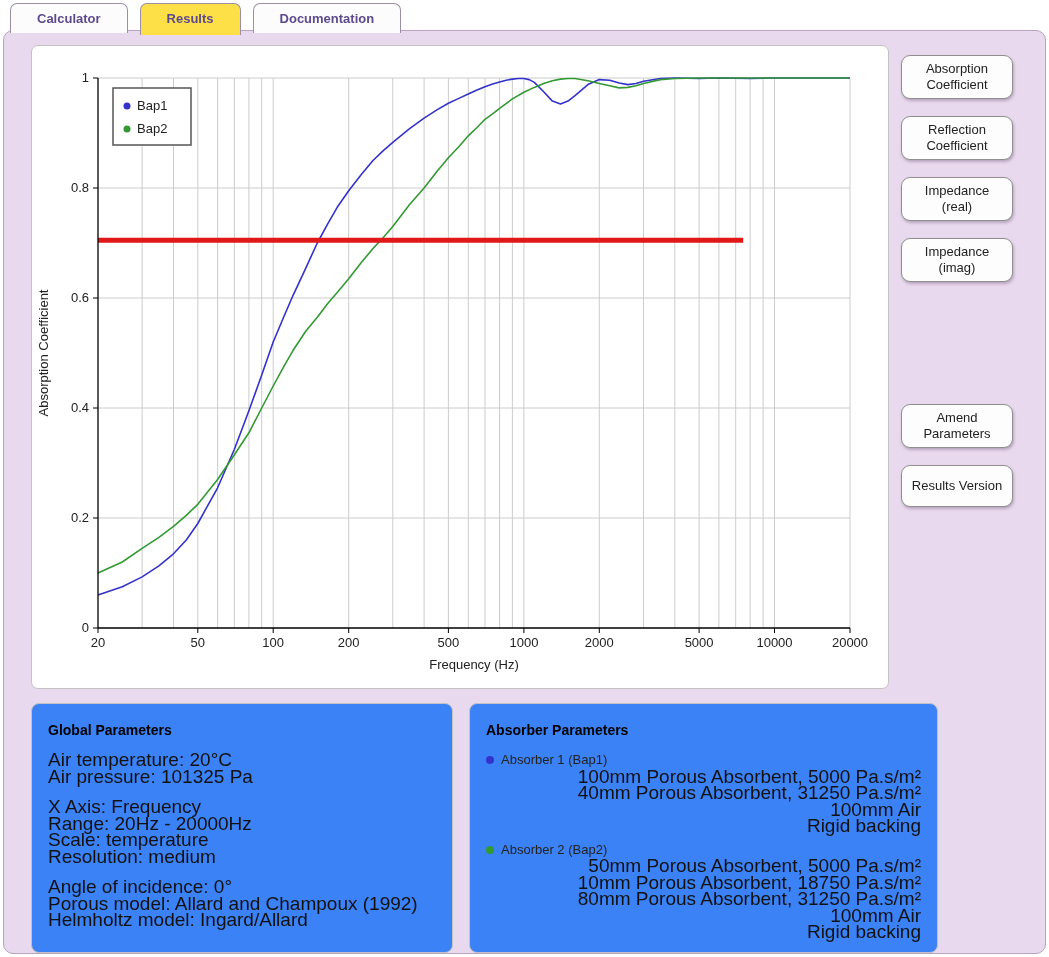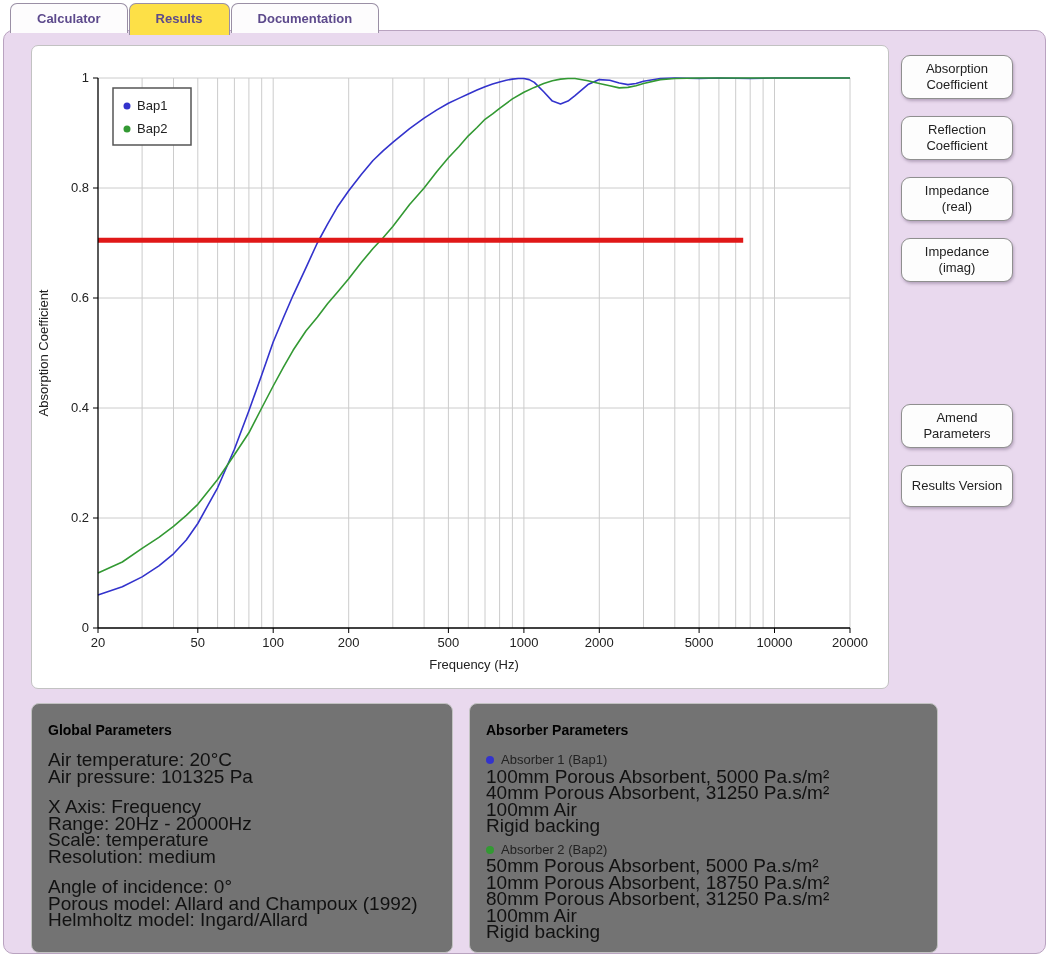--- a/index.html
+++ b/index.html
@@ -1,21 +1,21 @@
 <!DOCTYPE html>
 <html><head>
 <meta charset="utf-8">
 <style>
   * { margin:0; padding:0; box-sizing:border-box; }
   html,body { background:#ffffff; }
   body { font-family:"Liberation Sans", sans-serif; font-size:13px; color:#222; }
   .page { position:relative; width:1049px; height:957px; overflow:hidden; background:#fff; }
 
   
-  .tab-bar { position:absolute; top:3px; left:10px; display:flex; gap:1px; align-items:flex-start; z-index:5; }
+  .tab-bar { position:absolute; top:3px; left:10px; display:flex; gap:12px; align-items:flex-start; z-index:5; }
   .tab { padding:7px 26px 7px; font-size:13px; font-weight:bold; color:#5d4a8c;
          background:#fdfcfd; border:1px solid #9a8fa5; border-bottom:none;
          border-radius:7px 7px 0 0; cursor:pointer; white-space:nowrap; }
   .tab.active { background:#fde047; padding-bottom:9px; }
 
   
   .content { position:absolute; top:30px; left:3px; width:1043px; height:924px;
              background:#e9d9ee; border:1px solid #b9a3c0; border-radius:10px; }
 
   
@@ -29,28 +29,28 @@
   .btn-col { position:absolute; display:flex; flex-direction:column; gap:17px; width:112px; }
   .side-buttons { top:24px; left:897px; }
   .action-buttons { top:373px; left:897px; }
   .side-btn { width:112px; min-height:42px; padding:5px 6px; text-align:center;
               background:#fdfdfd; border:1px solid #8f8f8f; border-radius:9px;
               box-shadow:1px 2px 3px rgba(90,70,100,0.35);
               font-family:"Liberation Sans", sans-serif; font-size:13px; color:#222;
               cursor:pointer; line-height:16px; }
 
   
-  .panel { position:absolute; top:672px; height:250px; background:#737373;
+  .panel { position:absolute; top:672px; height:250px; background:#3b82f6;
            border:1px solid #c2c2c2; border-radius:8px; padding:18px 16px; overflow:hidden; }
   .panel.global { left:27px; width:422px; }
   .panel.absorber { left:465px; width:469px; }
   .panel-title { font-size:14px; font-weight:bold; color:#000; margin-bottom:14px; }
   .param-line { font-size:19px; line-height:16.5px; color:#111; white-space:nowrap; }
   .param-line.blank { height:14px; }
-  .absorber-block { margin-top:7px; }
+  .absorber-block { margin-top:7px;text-align:right; }
   .absorber-block:first-child { margin-top:0; }
   .absorber-head { display:flex; align-items:center; line-height:16.5px; }
   .dot { display:inline-block; width:8px; height:8px; border-radius:50%; margin-right:7px; flex:0 0 auto; }
 </style>
 </head>
 <body>
 
 <div class="page">
   <div class="tab-bar">
       <div class="tab">Calculator</div>

